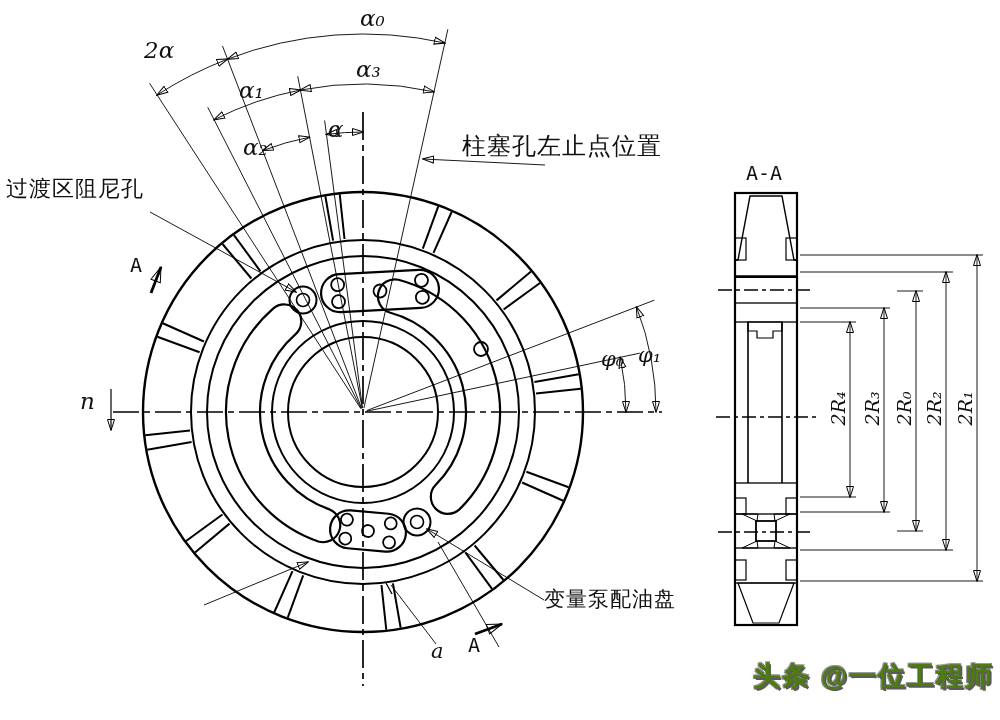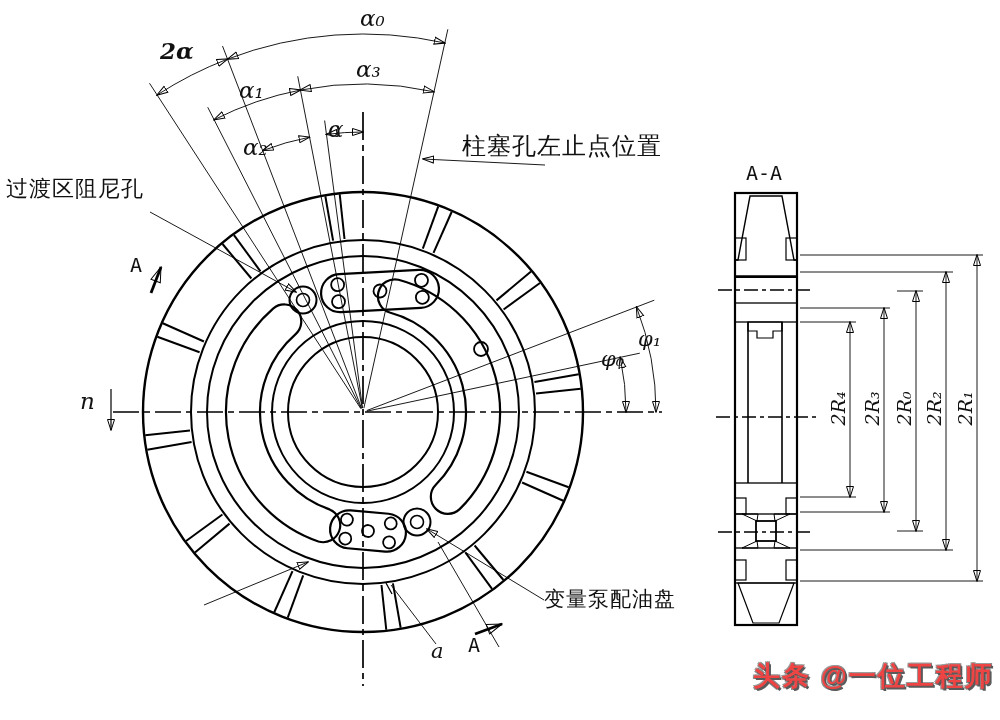--- a/index.html
+++ b/index.html
@@ -7,21 +7,21 @@
         font-family:"Liberation Sans",sans-serif;color:#000;}
   #art{position:absolute;left:0;top:0;}
   svg line,svg path,svg rect,svg circle{stroke:#000;fill:none;}
   .lbl{position:absolute;white-space:nowrap;color:#111;line-height:1.1;}
   .cjk{font-size:21px;letter-spacing:1px;}
   .sym{font-family:"DejaVu Serif","DejaVu Sans",serif;font-style:italic;font-size:23px;}
   .letter{font-family:"DejaVu Sans Mono","Liberation Mono",monospace;font-size:20px;}
   .rdim{font-family:"DejaVu Serif","DejaVu Sans",serif;font-style:italic;font-size:19px;
         width:60px;text-align:center;transform:rotate(-90deg);}
   .caption{font-size:26px;font-weight:500;width:300px;text-align:center;letter-spacing:1px;}
-  .watermark{font-size:27px;font-weight:bold;color:#ef4444;letter-spacing:2px;
+  .watermark{font-size:27px;font-weight:bold;color:#4d7c0f;letter-spacing:2px;
      text-shadow:2px 2px 0 #5a5a5a,1px 1px 0 #6a6a6a,-1px -1px 0 #9a9a9a,1px -1px 0 #8a8a8a,-1px 1px 0 #8a8a8a;}
 </style>
 </head>
 <body>
 
 <div id="page">
 
 <svg id="art" width="1000" height="720" viewBox="0 0 1000 720">
   <defs>
     <pattern id="hatch" patternUnits="userSpaceOnUse" width="7" height="7" patternTransform="rotate(45)">
@@ -194,28 +194,28 @@
 
 <div class="lbl cjk" style="left:6px;top:177px;font-size:22px;text-align:right;">过渡区阻尼孔</div>
 <div class="lbl cjk" style="left:462px;top:133px;font-size:24px;">柱塞孔左止点位置</div>
 <div class="lbl cjk" style="left:544px;top:587px;">变量泵配油盘</div>
 
 <div class="lbl sym" style="left:80px;top:389px;">n</div>
 <div class="lbl letter" style="left:130px;top:254px;">A</div>
 <div class="lbl letter" style="left:468px;top:634px;">A</div>
 <div class="lbl sym" style="left:431px;top:640px;font-size:21px;">a</div>
 
-<div class="lbl sym" style="left:160px;top:38px;font-weight:bold;">2α</div>
+<div class="lbl sym" style="left:144px;top:38px;">2α</div>
 <div class="lbl sym" style="left:360px;top:6px;">α₀</div>
 <div class="lbl sym" style="left:356px;top:57px;">α₃</div>
 <div class="lbl sym" style="left:239px;top:78px;">α₁</div>
 <div class="lbl sym" style="left:243px;top:135px;">α₂</div>
 <div class="lbl sym" style="left:328px;top:117px;">α</div>
 <div class="lbl sym" style="left:601px;top:348px;font-size:21px;">φ₀</div>
-<div class="lbl sym" style="left:638px;top:328px;font-size:21px;">φ₁</div>
+<div class="lbl sym" style="left:638px;top:344px;font-size:21px;">φ₁</div>
 
 <div class="lbl letter" style="left:731px;top:162px;width:66px;text-align:center;">A-A</div>
 
 <div class="lbl rdim" style="left:808px;top:398px;">2R₄</div>
 <div class="lbl rdim" style="left:842px;top:398px;">2R₃</div>
 <div class="lbl rdim" style="left:874px;top:398px;">2R₀</div>
 <div class="lbl rdim" style="left:904px;top:398px;">2R₂</div>
 <div class="lbl rdim" style="left:935px;top:398px;">2R₁</div>
 
 <div class="lbl watermark" style="left:753px;top:662px;">头条 @一位工程师</div>

